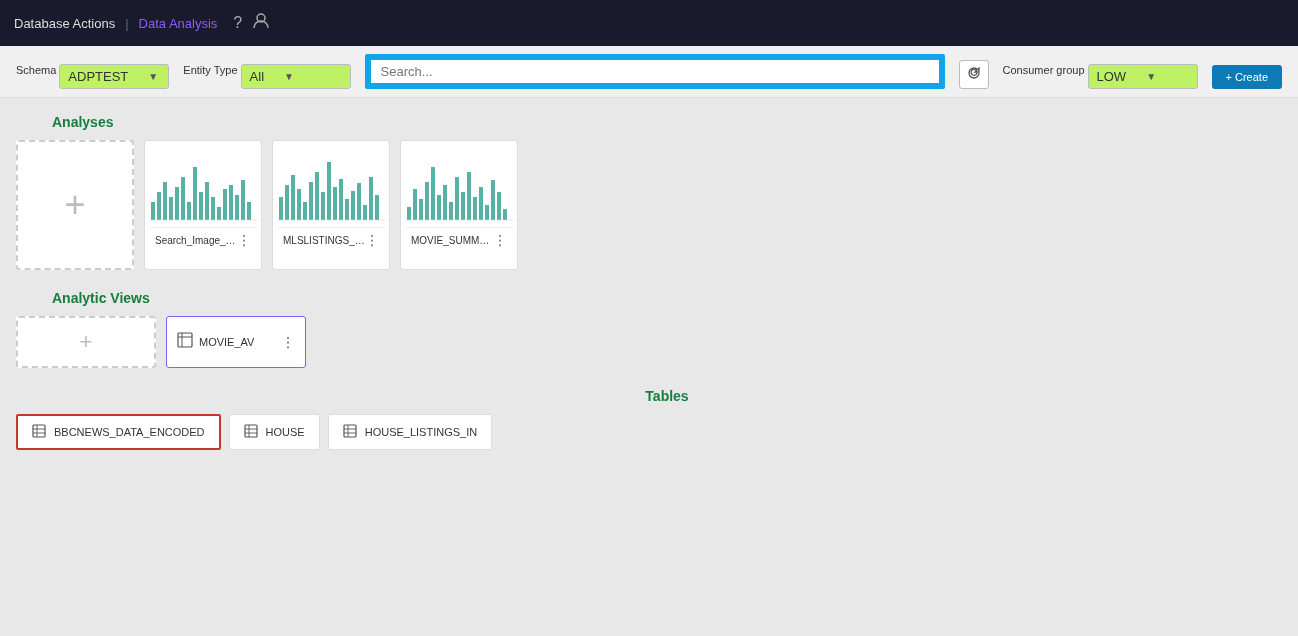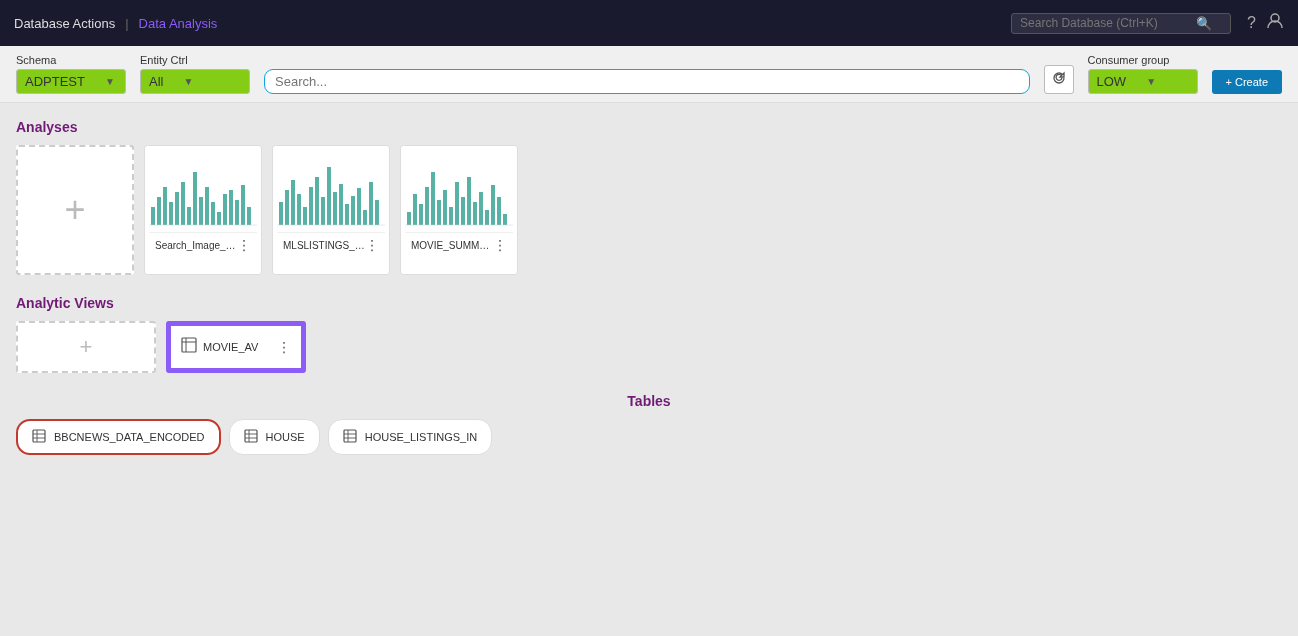--- a/index.html
+++ b/index.html
@@ -48,42 +48,42 @@
 
     
     .controls-row {
       background: #f0f0f0;
       padding: 8px 16px;
       display: flex;
       align-items: flex-end;
       gap: 14px;
       border-bottom: 1px solid #ddd;
     }
-    .control-group { display: flex; flex-direction: column; gap: 3px; }
+    .control-group { display: flex; gap: 3px; }
     .control-label { font-size: 11px; color: #333; }
     .control-select {
       display: flex;
       align-items: center;
-      background: #84cc16;
+      background: #bef264;
       border: 1px solid #bbb;
       border-radius: 3px;
       padding: 4px 8px;
       font-size: 13px;
       cursor: pointer;
       gap: 20px;
       min-width: 110px;
     }
     .control-select span { color: #333; }
     .control-select .arrow { color: #555; font-size: 10px; }
     .search-control {
       display: flex;
       align-items: center;
       background: #fff;
-      border: 1px solid #0ea5e9;
-      border-radius: 9px;
+      border: 6px solid #0ea5e9;
+      border-radius: 2px;
       padding: 4px 10px;
       gap: 6px;
       flex: 1;
     }
     .search-control input {
       border: none;
       outline: none;
       font-size: 13px;
       color: #aaa;
       width: 100%;
@@ -117,22 +117,23 @@
       background: #e8e8e8;
       padding: 16px 16px;
       height: calc(636px - 38px - 48px);
       overflow-y: auto;
       overflow-x: hidden;
     }
 
     .section-title {
       font-size: 14px;
       font-weight: 600;
-      color: #701a75;
+      color: #15803d;
       margin-bottom: 10px;
+      margin-left: 36px;
     }
 
     
     .card-grid {
       display: flex;
       gap: 10px;
       flex-wrap: wrap;
       margin-bottom: 20px;
     }
 
@@ -173,21 +174,21 @@
     }
     .card-label-text { font-size: 10px; color: #333; flex: 1; text-overflow: ellipsis; overflow: hidden; white-space: nowrap; }
     .card-menu { font-size: 14px; color: #555; cursor: pointer; }
 
     
     .mini-chart { width: 108px; height: 80px; }
 
     
     .av-card {
       background: #fff;
-      border: 5px solid #8b5cf6;
+      border: 1px solid #8b5cf6;
       border-radius: 3px;
       width: 140px;
       height: 52px;
       display: flex;
       align-items: center;
       justify-content: space-between;
       padding: 0 10px;
       cursor: pointer;
     }
     .av-card-icon { font-size: 16px; color: #555; }
@@ -199,21 +200,21 @@
     .tables-section { margin-top: 16px; text-align: center; }
     .table-items {
       display: flex;
       gap: 8px;
       flex-wrap: wrap;
       overflow-x: auto;
     }
     .table-item {
       background: #fff;
       border: 1px solid #ddd;
-      border-radius: 14px;
+      border-radius: 2px;
       padding: 8px 14px;
       display: flex;
       align-items: center;
       gap: 8px;
       font-size: 11px;
       color: #333;
       cursor: pointer;
       white-space: nowrap;
       height: 36px;
     }
@@ -223,45 +224,41 @@
     .table-item-icon { font-size: 12px; color: #555; }
     .table-item-name { font-size: 11px; color: #333; font-weight: 500; }
   </style>
 </head>
 <body>
 
 <div class="topbar">
   <span class="topbar-title">Database Actions</span>
   <span class="topbar-sep">|</span>
   <span class="topbar-subtitle">Data Analysis</span>
-  <div class="topbar-search">
-    <input type="text" placeholder="Search Database (Ctrl+K)" style="">
-    <span>🔍</span>
-  </div>
   <div class="topbar-icons">
     <span class="topbar-icon">?</span>
     <span class="topbar-icon">
       <svg width="18" height="18" viewBox="0 0 18 18" fill="none">
         <circle cx="9" cy="6" r="4" stroke="#aaa" stroke-width="1.5"></circle>
         <path d="M2 16c0-3.866 3.134-7 7-7s7 3.134 7 7" stroke="#aaa" stroke-width="1.5"></path>
       </svg>
     </span>
   </div>
 </div>
 
 <div class="controls-row">
   <div class="control-group">
     <span class="control-label">Schema</span>
     <div class="control-select">
       <span>ADPTEST</span>
       <span class="arrow">▼</span>
     </div>
   </div>
   <div class="control-group">
-    <span class="control-label">Entity Ctrl</span>
+    <span class="control-label">Entity Type</span>
     <div class="control-select">
       <span>All</span>
       <span class="arrow">▼</span>
     </div>
   </div>
   <div class="control-group" style="flex:1">
     <div class="search-control">
       <input type="text" placeholder="Search..." style="">
     </div>
   </div>

